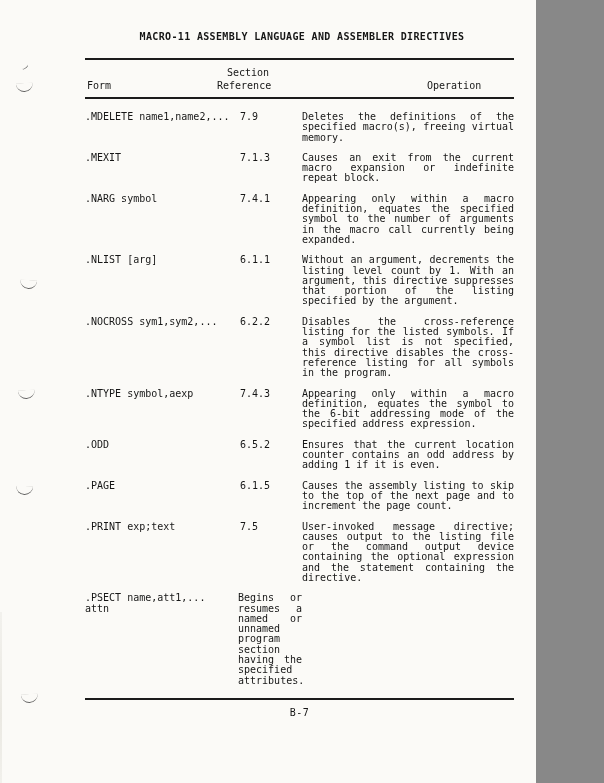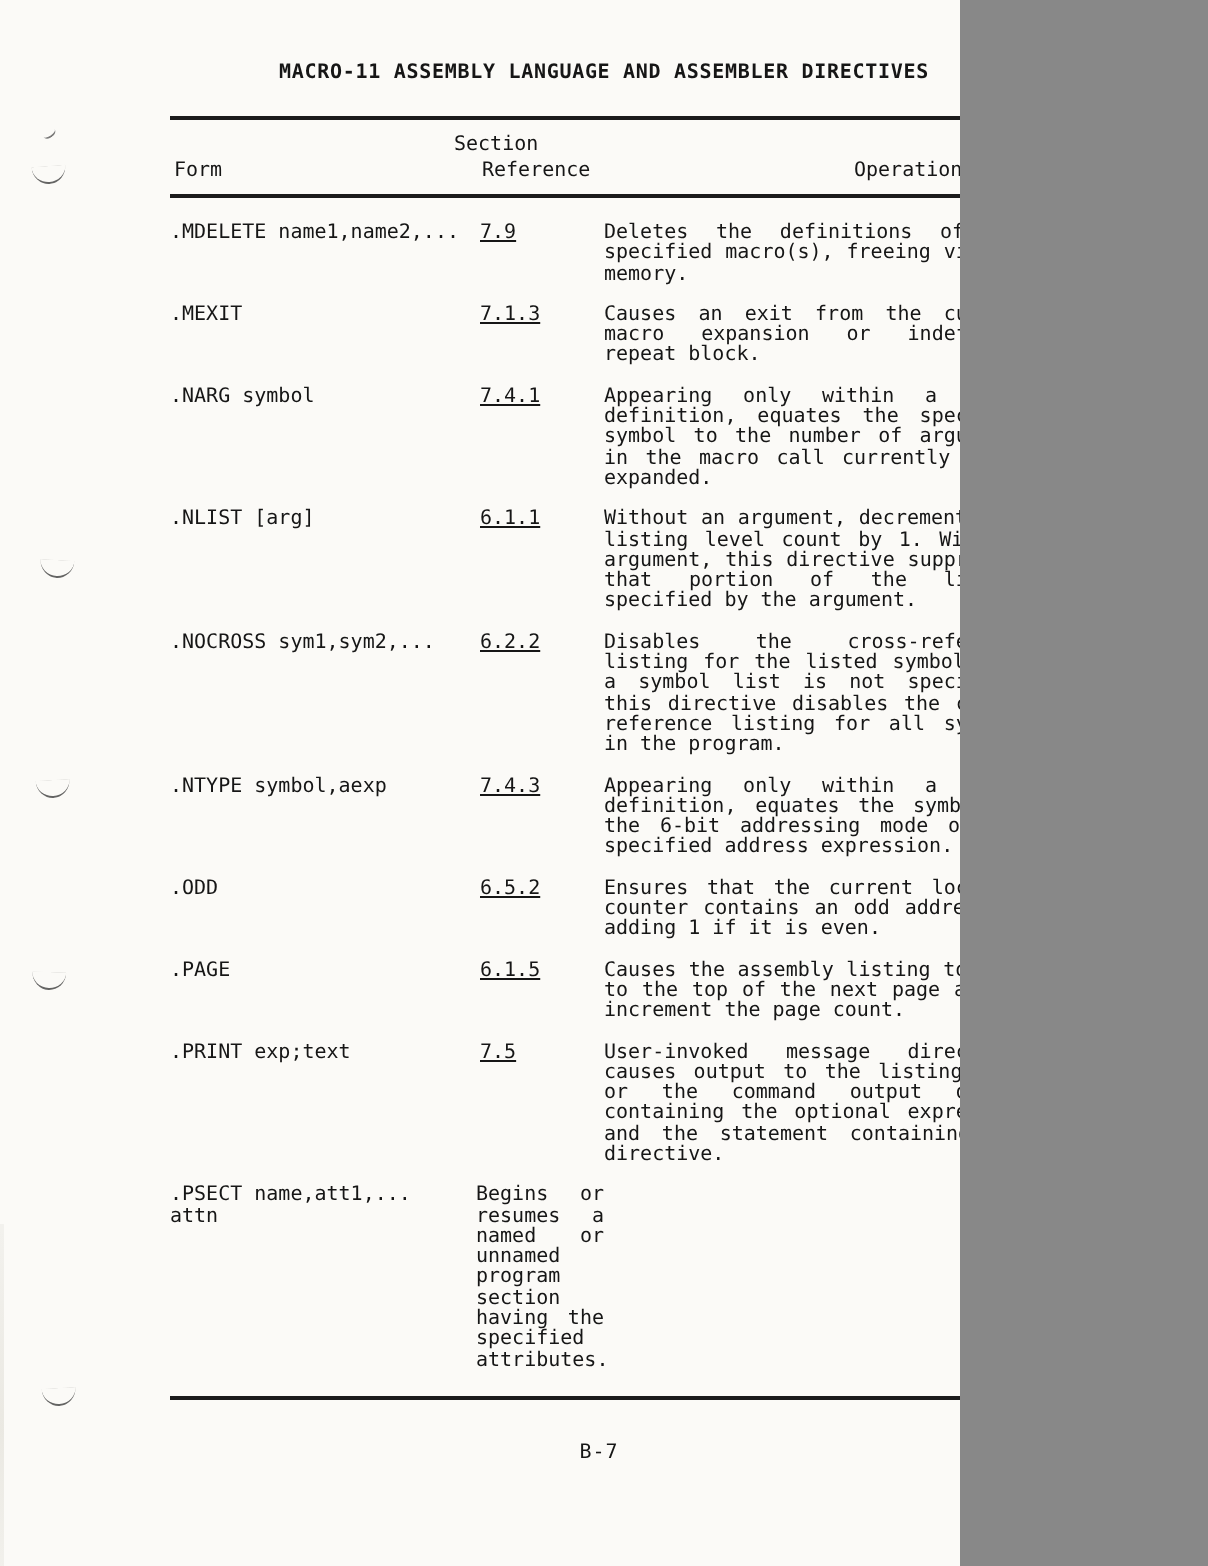--- a/index.html
+++ b/index.html
@@ -1,48 +1,48 @@
 <!DOCTYPE html>
 <html><head>
 <meta charset="utf-8">
 <style>
   html,body { margin:0; padding:0; background:#888; }
   .page {
     position:relative;
-    width:480px; height:783px;
+    width:536px; height:783px;
     background:#fbfaf7;
     font-family:"DejaVu Sans Mono","Liberation Mono",monospace;
     color:#161616;
     overflow:hidden;
   }
   .title {
     position:absolute; top:31px; left:0; width:604px;
     text-align:center;
     font-size:10px; font-weight:bold; letter-spacing:0.35px;
     white-space:nowrap;
   }
   .table-wrap {
     position:absolute; left:85px; top:58px; width:429px;
     font-size:10px; line-height:10.3px;
   }
   .rule { height:2px; background:#1b1b1b; }
   .rule-top { margin-bottom:0; }
   .thead { position:relative; height:37px; }
   .h-form      { position:absolute; left:2px;   top:21px; }
   .h-section1  { position:absolute; left:142px; top:8px;  }
-  .h-section2  { position:absolute; left:156px; top:21px; }
+  .h-section2  { position:absolute; left:132px; top:21px; }
   .h-operation { position:absolute; left:297px; top:21px;margin-left:45px; }
   .rows { margin-top:13px; }
   .row { display:grid; grid-template-columns:153px 64px 212px; margin-bottom:10px; }
   .row:last-child { margin-bottom:12px; }
   .cell-form { white-space:pre-wrap; }
-  .cell-section { padding-left:2px;text-decoration:underline; }
+  .cell-section { padding-left:2px; }
   .cell-operation { text-align:justify; text-justify:inter-word; }
   .rule-bottom { margin-top:1px; }
-  .page-footer { margin-top:22px; text-align:center; letter-spacing:0.5px; }
+  .page-footer { margin-top:8px; text-align:center; letter-spacing:0.5px; }
   
   .mark {
     position:absolute;
     border-bottom:1.6px solid #4a4a4a;
     border-radius:0 0 50% 50% / 0 0 100% 100%;
     opacity:0.85;
   }
   .mark-tiny {
     position:absolute;
     border-bottom:1.3px solid #5a5a5a;

